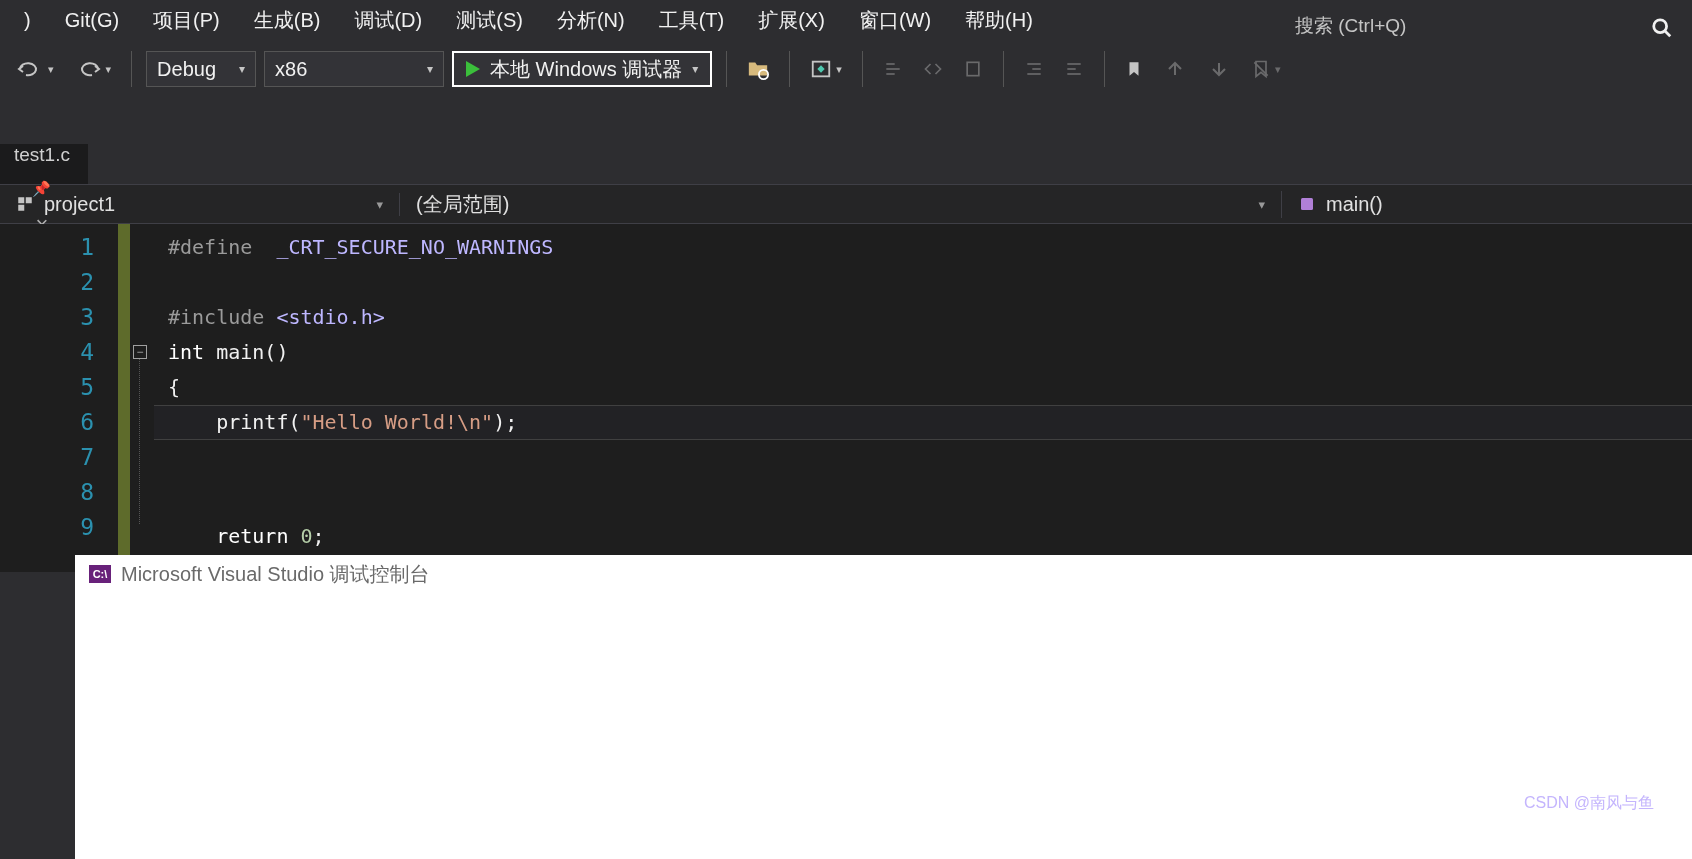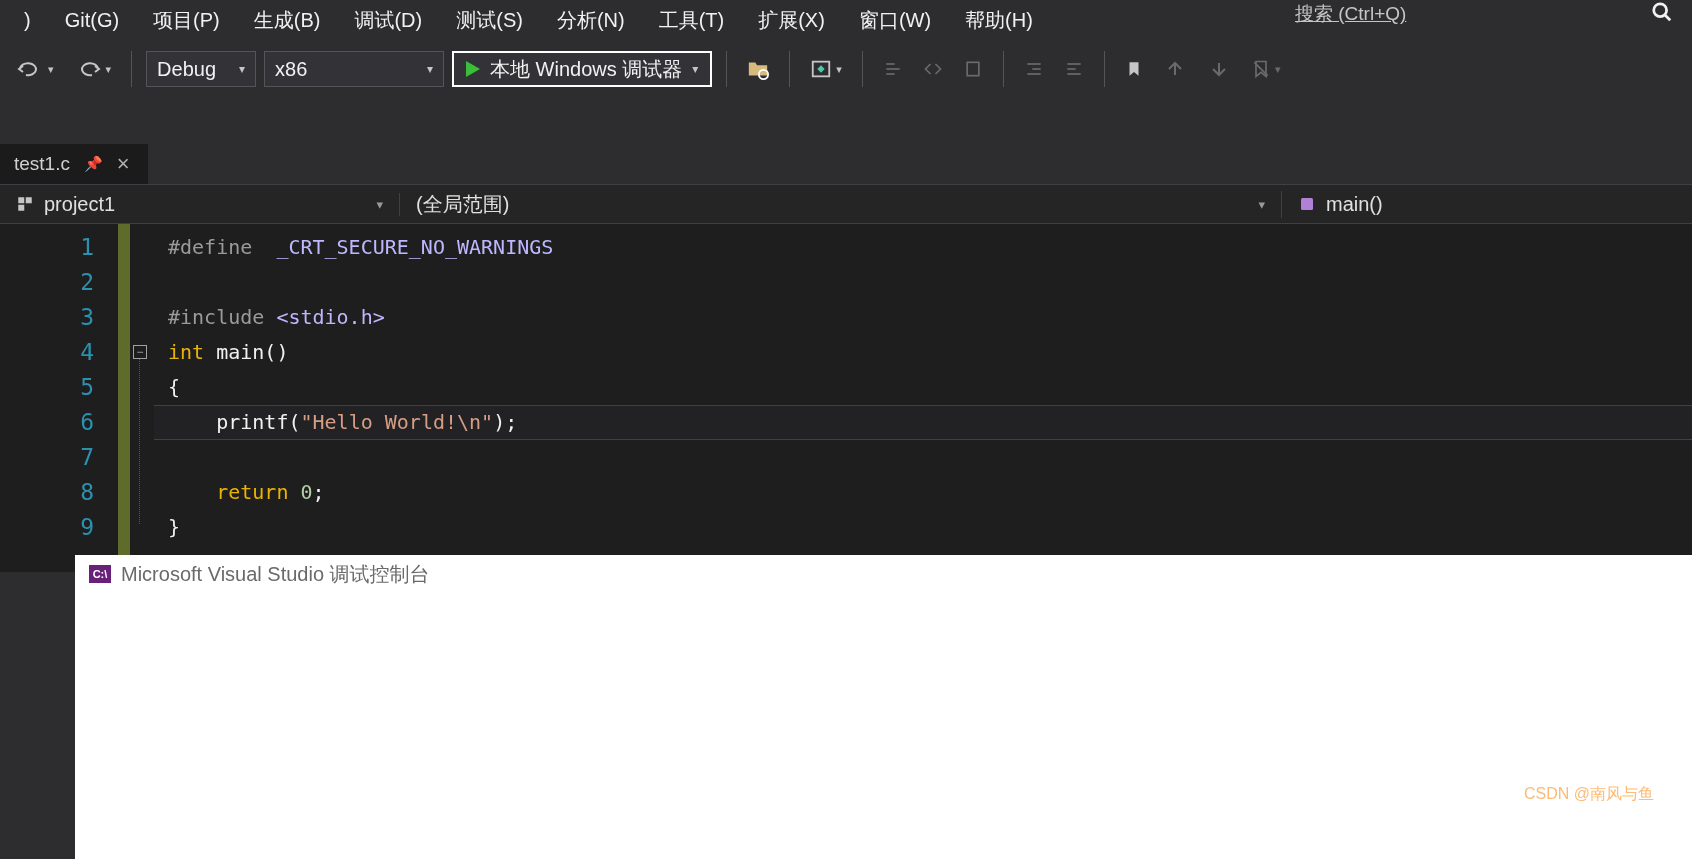--- a/index.html
+++ b/index.html
@@ -1,40 +1,40 @@
 <!DOCTYPE html>
 <html><head>
 <meta charset="utf-8">
 <style>
   * { margin: 0; padding: 0; box-sizing: border-box; }
   body { width: 1692px; height: 859px; overflow: hidden; background: #2d2d30; font-family: "Segoe UI", "Microsoft YaHei", sans-serif; color: #f1f1f1; position: relative; }
 
   
   .menubar { height: 40px; display: flex; align-items: center; padding: 0 10px; background: #2d2d30; font-size: 20px; color: #f1f1f1; gap: 6px; }
   .menubar .item { padding: 6px 14px; cursor: default; }
-  .menubar .search { margin-left: auto; height: 40px; width: 400px; display: flex; align-items: flex-start; border: 1px solid transparent; color: #c5c5c5; position: relative; text-decoration: underline; }
+  .menubar .search { margin-left: auto; height: 40px; width: 400px; display: flex; align-items: flex-end; border: 1px solid transparent; color: #c5c5c5; position: relative; }
   .menubar .search span { font-size: 19px; color: #c5c5c5; padding-left: 12px; }
   .menubar .search .mag { position: absolute; right: 8px; font-size: 22px; color: #f1f1f1; }
 
   
   .toolbar { height: 58px; display: flex; align-items: center; padding: 0 10px; background: #2d2d30; gap: 8px; }
   .tb-btn { height: 36px; display: flex; align-items: center; justify-content: center; padding: 0 6px; color: #c5c5c5; font-size: 18px; }
   .tb-sep { width: 1px; height: 36px; background: #555; margin: 0 6px; }
   .tb-combo { height: 36px; border: 1px solid #555; background: #333337; display: flex; align-items: center; padding: 0 10px; color: #f1f1f1; font-size: 20px; min-width: 110px; justify-content: space-between; gap: 20px; }
   .tb-combo .chev { font-size: 12px; color: #c5c5c5; }
   .tb-combo.wide { min-width: 180px; }
   .debug-btn { height: 36px; border: 2px solid #ffffff; background: #333337; display: flex; align-items: center; padding: 0 12px; gap: 10px; color: #f1f1f1; font-size: 20px; }
   .debug-btn .play { width: 0; height: 0; border-left: 14px solid #3bbf3b; border-top: 8px solid transparent; border-bottom: 8px solid transparent; }
   .debug-btn .chev { font-size: 12px; color: #c5c5c5; }
   svg.icon { display: block; }
 
   
   .tab-gutter { height: 46px; }
   .doc-tabs { height: 40px; display: flex; align-items: flex-end; background: #2d2d30; }
-  .doc-tab { background: #1b1b1c; height: 40px; padding: 0 18px 0 14px; display: flex; align-items: center; gap: 14px; color: #d0d0d0; font-size: 19px; }
+  .doc-tab { background: #1b1b1c; height: 40px; padding: 0 18px 0 14px; display: flex; align-items: center; gap: 14px; color: #d0d0d0; font-size: 19px; flex-direction: column; }
   .doc-tab .pin { font-size: 15px; color: #888; }
   .doc-tab .x   { font-size: 22px; color: #b0b0b0; }
 
   
   .ctx-row { height: 40px; display: flex; align-items: center; background: #252526; border-top: 1px solid #3f3f46; border-bottom: 1px solid #3f3f46; }
   .ctx { flex: 1; display: flex; align-items: center; justify-content: space-between; padding: 0 16px; border-right: 1px solid #3f3f46; color: #e0e0e0; font-size: 20px; }
   .ctx .left { display: flex; align-items: center; gap: 10px; }
   .ctx svg.icon { width: 18px; height: 18px; }
   .ctx .chev { font-size: 13px; color: #999; }
   .ctx.small { flex: 0 0 400px; }
@@ -46,35 +46,35 @@
   .ln-col div { height: 35px; line-height: 35px; color: #2b91af; font-size: 23px; font-family: Consolas, monospace; }
   .margin-col { width: 12px; background: #5e6b2b; }
   .fold-col { width: 24px; background: #1e1e1e; position: relative; }
   .fold-box { position: absolute; left: 3px; width: 14px; height: 14px; border: 1px solid #a0a0a0; color: #a0a0a0; font-size: 12px; line-height: 12px; text-align: center; }
   .fold-line { position: absolute; left: 9px; width: 0; border-left: 1px dotted #555; }
   .code-col { flex: 1; padding-top: 6px; padding-left: 14px; font-family: "NSimSun","SimSun",Consolas,monospace; font-size: 20px; position: relative; }
   .code-col .row { height: 35px; line-height: 35px; white-space: pre; }
   .code-col .hl  { position: absolute; left: 0; right: 0; height: 35px; border-top: 1px solid #404040; border-bottom: 1px solid #404040; box-shadow: inset 0 0 0 1000px #222225; }
   .tok-pp  { color: #9b9b9b; }
   .tok-mac { color: #beb7ff; }
-  .tok-kw  { color: #eab308; }
+  .tok-kw  { color: #ffffff; }
   .tok-fn  { color: #f1f1f1; }
   .tok-str { color: #d69d85; }
   .tok-num { color: #b5cea8; }
   .tok-punc{ color: #f1f1f1; }
 
   
   .console-wrap { position: absolute; left: 75px; right: 0; top: 555px; bottom: 0; background: #ffffff; }
   .console-title { height: 38px; display: flex; align-items: center; gap: 10px; padding-left: 14px; color: #6a6a6a; font-size: 20px; }
   .console-icon { width: 22px; height: 18px; background: #68217a; display: flex; align-items: center; justify-content: center; color: #fff; font-size: 11px; font-weight: bold; }
   .console-body { background: #0c0c0c; height: calc(100% - 38px); color: #cccccc; font-family: "NSimSun","SimSun",Consolas,monospace; font-size: 22px; padding: 12px 6px; line-height: 34px; white-space: pre; }
   .console-hl { display: inline-block; border: 2px solid #c83737; padding: 2px 8px 2px 2px; color: #cccccc; }
 
   
-  .wm { position: absolute; right: 38px; bottom: 54px; color: #fdba74; font-size: 16px; z-index: 5; }
+  .wm { position: absolute; right: 38px; bottom: 45px; color: #c4b5fd; font-size: 16px; z-index: 5; }
 </style>
 </head>
 <body>
 
 <div class="menubar">
   <div class="item">)</div>
 
   <div id="menu-items" style="display:contents"><div class="item">Git(G)</div><div class="item">项目(P)</div><div class="item">生成(B)</div><div class="item">调试(D)</div><div class="item">测试(S)</div><div class="item">分析(N)</div><div class="item">工具(T)</div><div class="item">扩展(X)</div><div class="item">窗口(W)</div><div class="item">帮助(H)</div></div>
   <div class="search">
     <span>搜索 (Ctrl+Q)</span>
@@ -247,21 +247,21 @@
     </div>
   <div class="code-col" id="code-col">
       <div class="row" style="position: relative;"><span class="tok-pp">#define  </span><span class="tok-mac">_CRT_SECURE_NO_WARNINGS</span></div>
       <div class="row" style="position: relative;"></div>
       <div class="row" style="position: relative;"><span class="tok-pp">#include </span><span class="tok-mac">&lt;stdio.h&gt;</span></div>
       <div class="row" style="position: relative;"><span class="tok-kw">int </span><span class="tok-fn">main</span><span class="tok-punc">()</span></div>
       <div class="row" style="position: relative;"><span class="tok-punc">{</span></div>
       <div class="hl" style="top: 181px;"></div>
       <div class="row" style="position: relative;"><span class="tok-punc">    </span><span class="tok-fn">printf</span><span class="tok-punc">(</span><span class="tok-str">"Hello World!\n"</span><span class="tok-punc">);</span></div>
       <div class="row" style="position: relative;"></div>
-      <div class="row" style="position: relative;"><span class="tok-punc">    </span><span class="tok-kw">return </span><span class="tok-num">0</span><span class="tok-punc">;</span></div>
+      <div class="row" style="position: relative; margin-top: 44px;"><span class="tok-punc">    </span><span class="tok-kw">return </span><span class="tok-num">0</span><span class="tok-punc">;</span></div>
       <div class="row" style="position: relative;"><span class="tok-punc">}</span></div>
     </div>
 </div>
 
 <div class="console-wrap">
   <div class="console-title">
     <div class="console-icon">C:\</div>
     <span>Microsoft Visual Studio 调试控制台</span>
   </div>
 </div>

